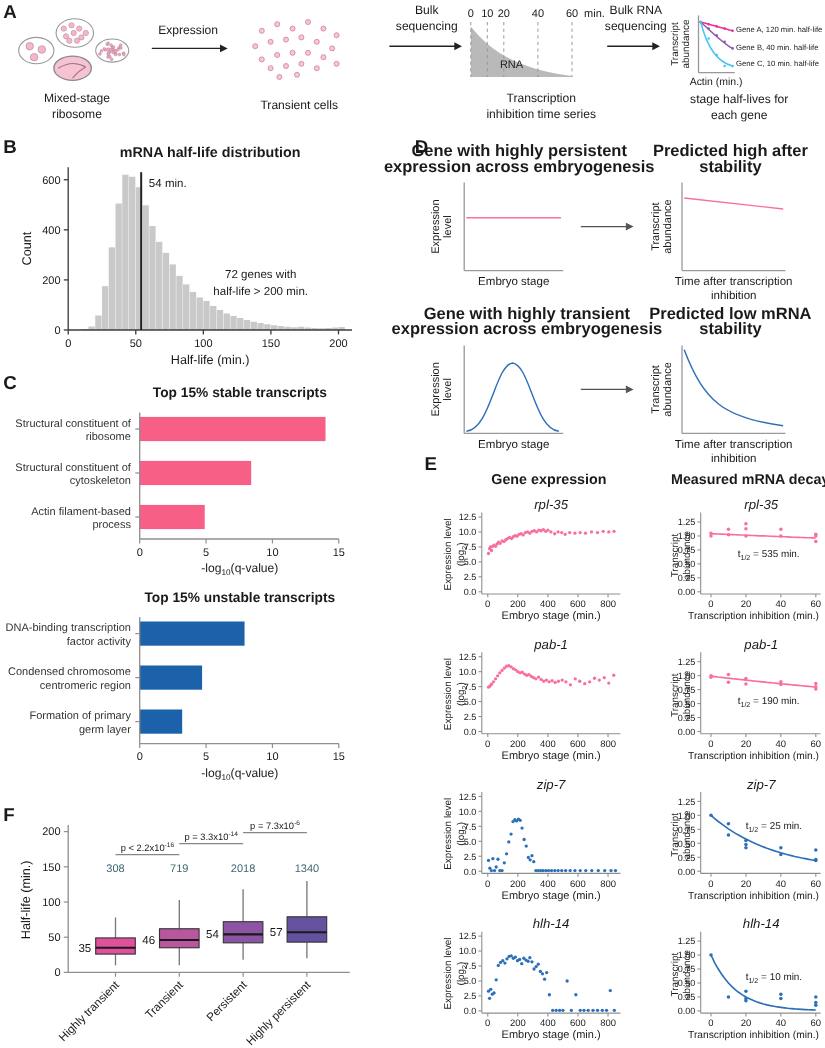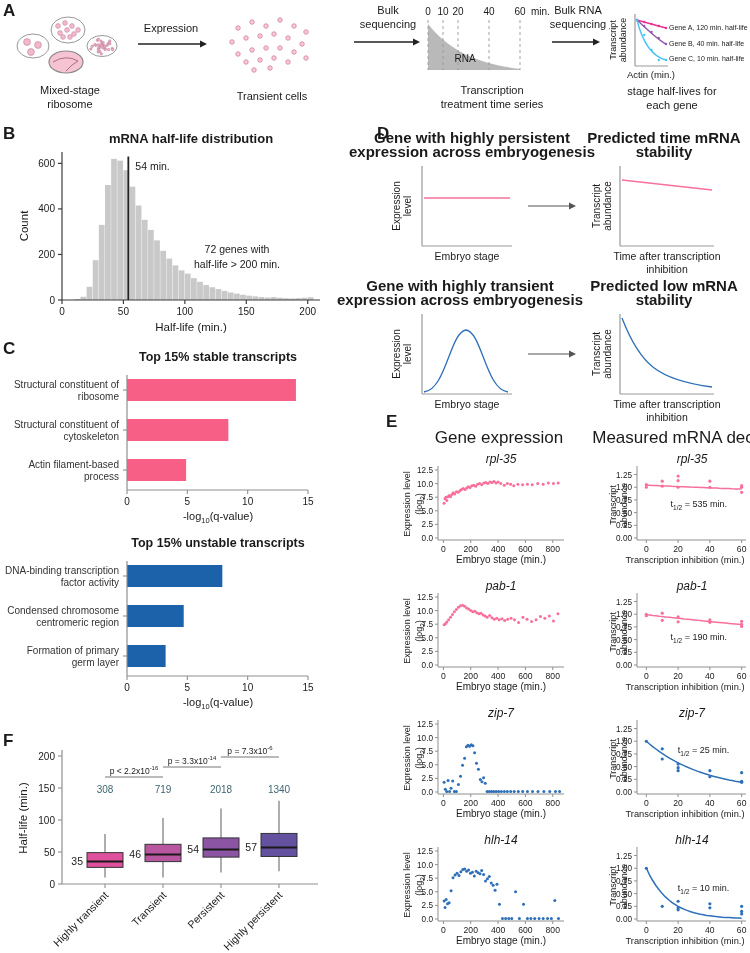--- a/index.html
+++ b/index.html
@@ -7,21 +7,21 @@
           font-family:"Liberation Sans",sans-serif;color:#1a1a1a;}
   .abs{position:absolute;}
   .pl{font-weight:bold;font-size:17px;}
   .ctr{transform:translateX(-50%);text-align:center;white-space:nowrap;}
   .rot{transform:translate(-50%,-50%) rotate(-90deg);text-align:center;white-space:nowrap;}
   .cap{font-size:11px;line-height:13.5px;}
   .step{font-size:11px;line-height:13.5px;}
   .dtitle{font-weight:bold;font-size:15px;line-height:14px;}
   .dxlab{font-size:10.5px;line-height:13px;}
   .dylab{font-size:10px;line-height:11px;}
-  .ehead{font-weight:normal;font-size:17px;}
+  .ehead{font-weight:bold;font-size:13px;}
   .leg{font-size:7px;line-height:8px;white-space:nowrap;}
   .tmin{font-size:9.5px;}
   svg text{font-family:"Liberation Sans",sans-serif;}
 </style>
 </head>
 <body>
 
 <div id="canvas">
 
   <svg id="art" class="abs" style="left:0;top:0" width="750" height="953">
@@ -833,44 +833,44 @@
     <span style="display:block">Bulk RNA</span>
     <span style="display:block">sequencing</span>
   </div>
   <div class="abs cap ctr" style="left:70px;top:84px">
     <span style="display:block">Mixed-stage</span>
     <span style="display:block">ribosome</span>
   </div>
   <div class="abs cap ctr" style="left:272px;top:90px">Transient cells</div>
   <div class="abs cap ctr" style="left:492px;top:84px">
     <span style="display:block">Transcription</span>
-    <span style="display:block">treatment time series</span>
+    <span style="display:block">inhibition time series</span>
   </div>
   <div class="abs cap ctr" style="left:672px;top:85px">
     <span style="display:block">stage half-lives for</span>
     <span style="display:block">each gene</span>
   </div>
   <div class="abs rot" style="left:618px;top:40px;font-size:9px;line-height:10px">
     <span style="display:block">Transcript</span>
     <span style="display:block">abundance</span>
   </div>
   <div class="abs tmin ctr" style="left:651px;top:69px">Actin (min.)</div>
   <div class="abs leg" style="left:669px;top:24px">Gene A, 120 min. half-life</div>
   <div class="abs leg" style="left:669px;top:40px">Gene B, 40 min. half-life</div>
   <div class="abs leg" style="left:669px;top:55px">Gene C, 10 min. half-life</div>
 
   <div class="abs dtitle ctr" style="left:472px;top:131px">
     <span style="display:block">Gene with highly persistent</span>
     <span style="display:block">expression across embryogenesis</span>
   </div>
   <div class="abs dtitle ctr" style="left:664px;top:131px">
-    <span style="display:block">Predicted time mRNA</span>
+    <span style="display:block">Predicted high after</span>
     <span style="display:block">stability</span>
   </div>
-  <div class="abs dtitle ctr" style="left:460px;top:279px">
+  <div class="abs dtitle ctr" style="left:479px;top:279px">
     <span style="display:block">Gene with highly transient</span>
     <span style="display:block">expression across embryogenesis</span>
   </div>
   <div class="abs dtitle ctr" style="left:664px;top:279px">
     <span style="display:block">Predicted low mRNA</span>
     <span style="display:block">stability</span>
   </div>
   <div class="abs rot dylab" style="left:402px;top:206px">
     <span style="display:block">Expression</span>
     <span style="display:block">level</span>

